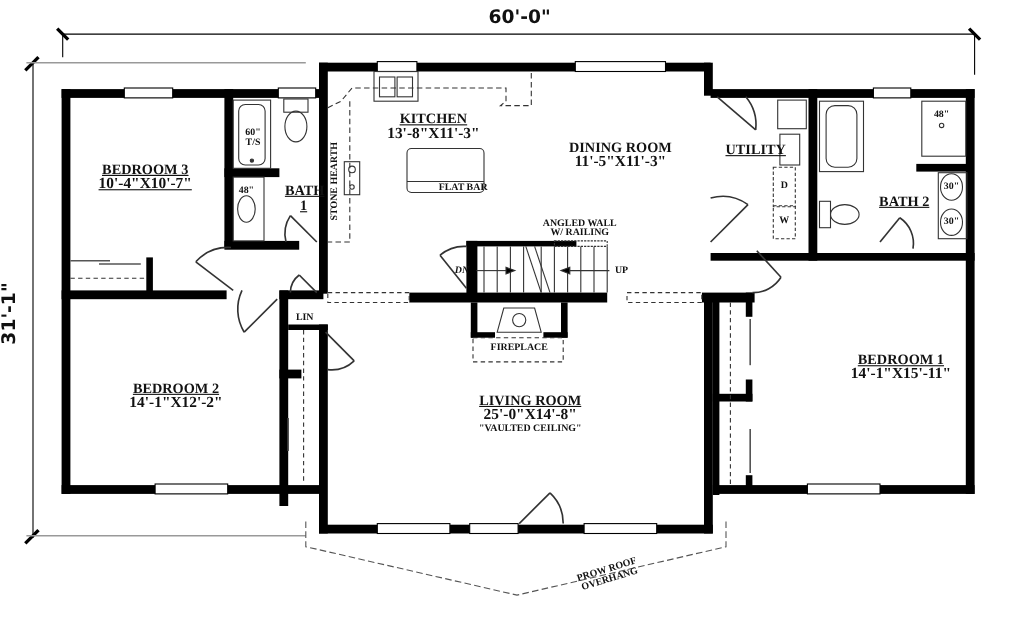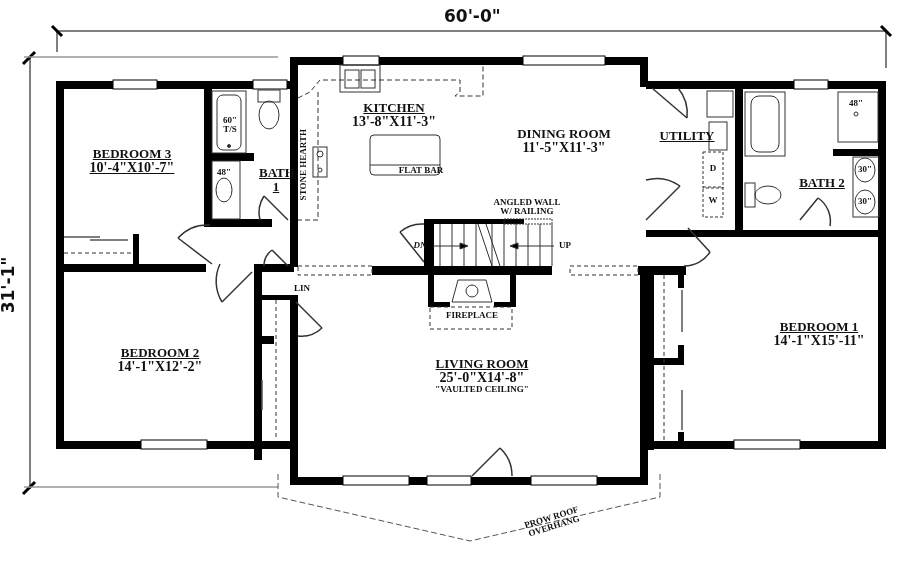--- a/index.html
+++ b/index.html
@@ -268,21 +268,21 @@
 <div class="lbl small" style="left:220px; top:116px; width:20px; font-size:9px;">
   <span style="display:block;">60"</span>
   <span style="display:block;">T/S</span>
 </div>
 <div class="lbl small" style="left:214px; top:168px; width:20px;">48"</div>
 <div class="lbl small" style="left:846px; top:99px; width:20px;">48"</div>
 <div class="lbl small" style="left:855px; top:165px; width:20px;">30"</div>
 <div class="lbl small" style="left:855px; top:197px; width:20px;">30"</div>
 <div class="lbl small" style="left:708px; top:164px; width:10px;">D</div>
 <div class="lbl small" style="left:708px; top:196px; width:10px;">W</div>
-<div class="lbl small" style="left:264px; top:284px; width:26px;margin-left:25px;">LIN</div>
+<div class="lbl small" style="left:264px; top:284px; width:26px;">LIN</div>
 <div class="lbl small" style="left:264px; top:160px; width:80px; transform: rotate(-90deg);">STONE HEARTH</div>
 <div class="lbl small" style="left:372px; top:166px; width:66px;padding-left:16px;">FLAT BAR</div>
 <div class="lbl small" style="left:432px; top:311px; width:80px;">FIREPLACE</div>
 <div class="lbl small" style="left:412px; top:241px; width:16px;font-style:italic;">DN</div>
 <div class="lbl small" style="left:557px; top:241px; width:16px;">UP</div>
 <div class="lbl small" style="left:482px; top:198px; width:90px;">
   <span style="display:block;">ANGLED WALL</span>
   <span style="display:block;">W/ RAILING</span>
 </div>
 <div class="lbl small" style="left:518px; top:513px; width:70px; transform: rotate(-17deg);">

